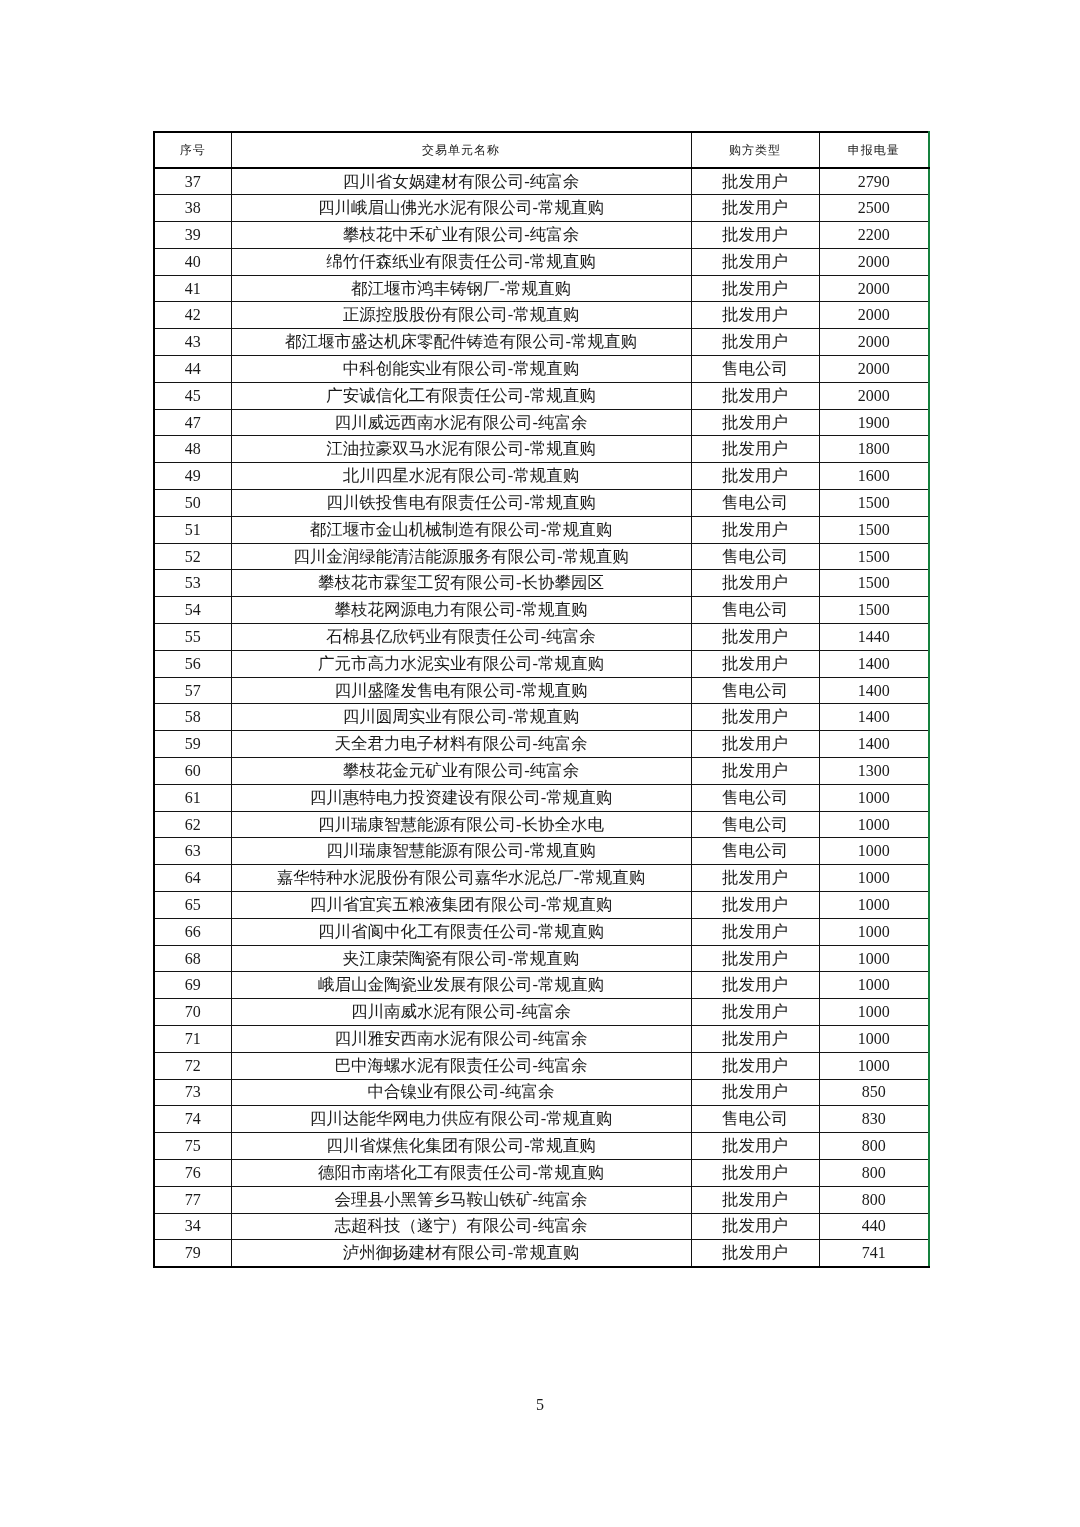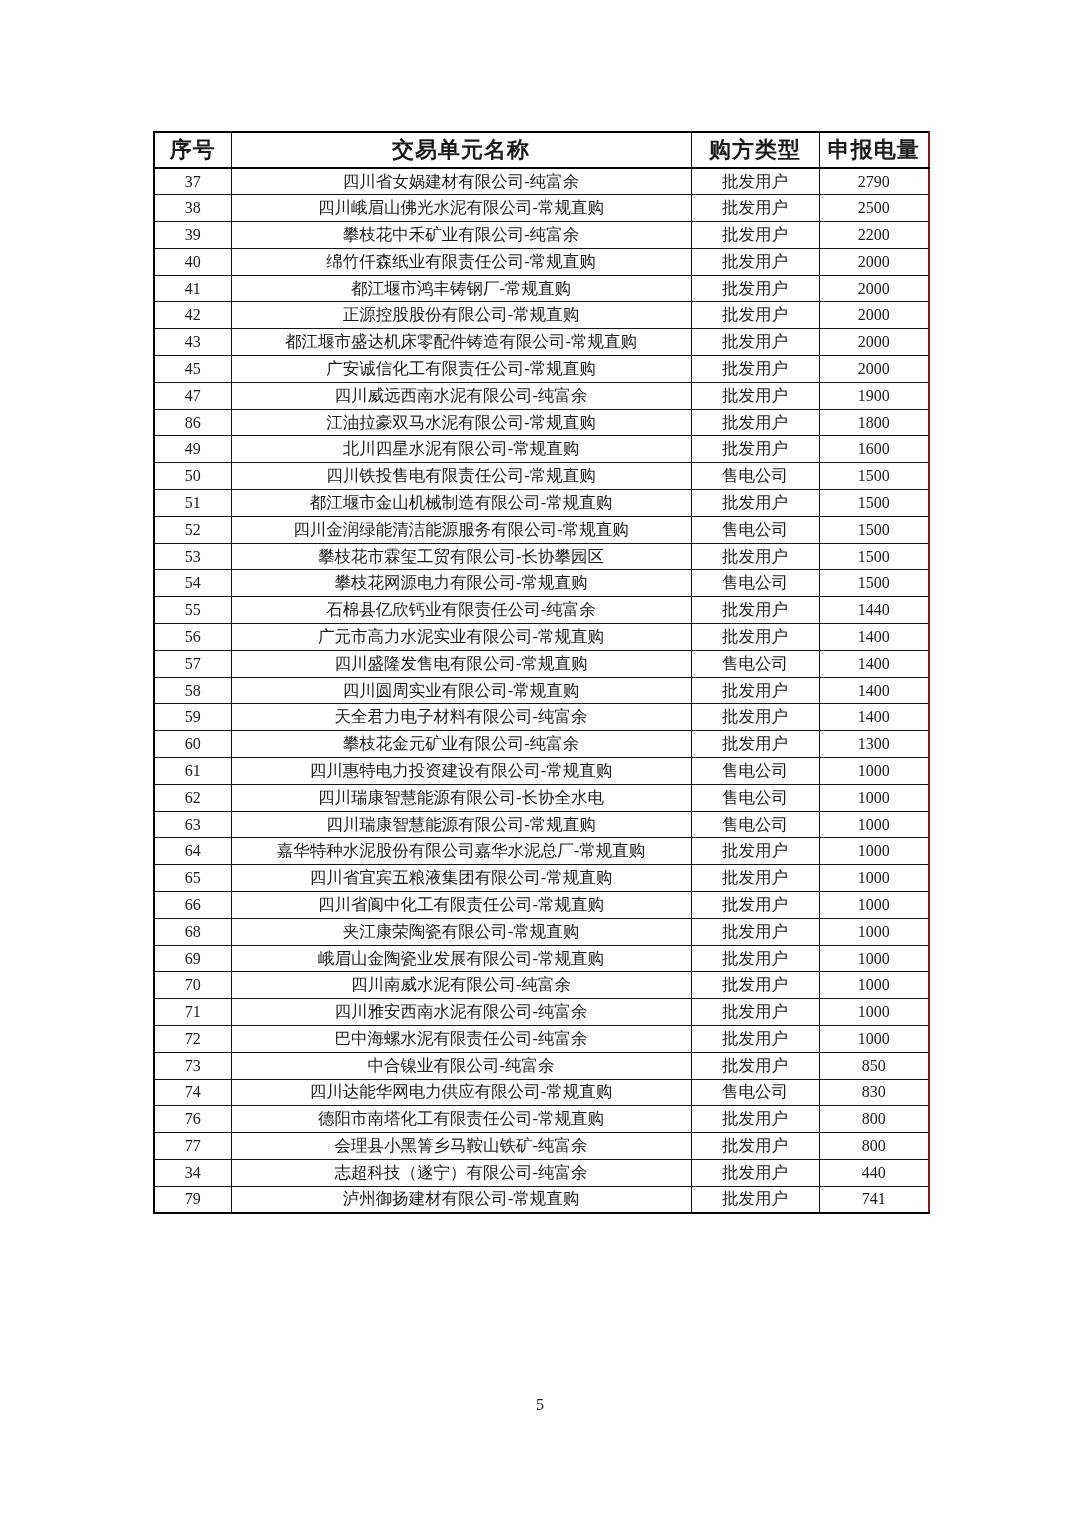--- a/index.html
+++ b/index.html
@@ -28,35 +28,35 @@
   .doc-table col.c-energy { width: 110px; }
   .doc-table th, .doc-table td {
     border: 1.5px solid #141414;
     text-align: center;
     vertical-align: middle;
     overflow: hidden;
     white-space: nowrap;
   }
   .doc-table th {
     height: 36px;
-    font-size: 22px;
-    font-weight: bold;
+    font-size: 12px;
+    font-weight: normal;
     border-top: 2.5px solid #000;
     border-bottom: 2.5px solid #000;
     letter-spacing: 1px;
   }
   .doc-table td {
     height: 26.8px;
     font-size: 16.5px;
     font-weight: normal;
   }
   .doc-table td.num { font-size: 16px; }
   .doc-table tbody tr:last-child td { border-bottom: 2.5px solid #000; margin-top: 18px; }
   .doc-table th:first-child, .doc-table td:first-child { border-left: 2px solid #000; }
-  .doc-table th:last-child, .doc-table td:last-child { border-right: 2px solid #7f1d1d; }
+  .doc-table th:last-child, .doc-table td:last-child { border-right: 2px solid #15803d; }
   .page-number {
     position: absolute;
     top: 1396px;
     left: 0;
     width: 100%;
     text-align: center;
     font-size: 16px;
     color: #1a1a1a;
   }
 </style>
@@ -117,33 +117,39 @@
           <td>批发用户</td>
           <td class="num">2000</td>
         </tr>
         <tr>
           <td class="num">43</td>
           <td>都江堰市盛达机床零配件铸造有限公司-常规直购</td>
           <td>批发用户</td>
           <td class="num">2000</td>
         </tr>
         <tr>
+          <td class="num">44</td>
+          <td>中科创能实业有限公司-常规直购</td>
+          <td>售电公司</td>
+          <td class="num">2000</td>
+        </tr>
+        <tr>
           <td class="num">45</td>
           <td>广安诚信化工有限责任公司-常规直购</td>
           <td>批发用户</td>
           <td class="num">2000</td>
         </tr>
         <tr>
           <td class="num">47</td>
           <td>四川威远西南水泥有限公司-纯富余</td>
           <td>批发用户</td>
           <td class="num">1900</td>
         </tr>
         <tr>
-          <td class="num">86</td>
+          <td class="num">48</td>
           <td>江油拉豪双马水泥有限公司-常规直购</td>
           <td>批发用户</td>
           <td class="num">1800</td>
         </tr>
         <tr>
           <td class="num">49</td>
           <td>北川四星水泥有限公司-常规直购</td>
           <td>批发用户</td>
           <td class="num">1600</td>
         </tr>
@@ -285,20 +291,26 @@
           <td>批发用户</td>
           <td class="num">850</td>
         </tr>
         <tr>
           <td class="num">74</td>
           <td>四川达能华网电力供应有限公司-常规直购</td>
           <td>售电公司</td>
           <td class="num">830</td>
         </tr>
         <tr>
+          <td class="num">75</td>
+          <td>四川省煤焦化集团有限公司-常规直购</td>
+          <td>批发用户</td>
+          <td class="num">800</td>
+        </tr>
+        <tr>
           <td class="num">76</td>
           <td>德阳市南塔化工有限责任公司-常规直购</td>
           <td>批发用户</td>
           <td class="num">800</td>
         </tr>
         <tr>
           <td class="num">77</td>
           <td>会理县小黑箐乡马鞍山铁矿-纯富余</td>
           <td>批发用户</td>
           <td class="num">800</td>

